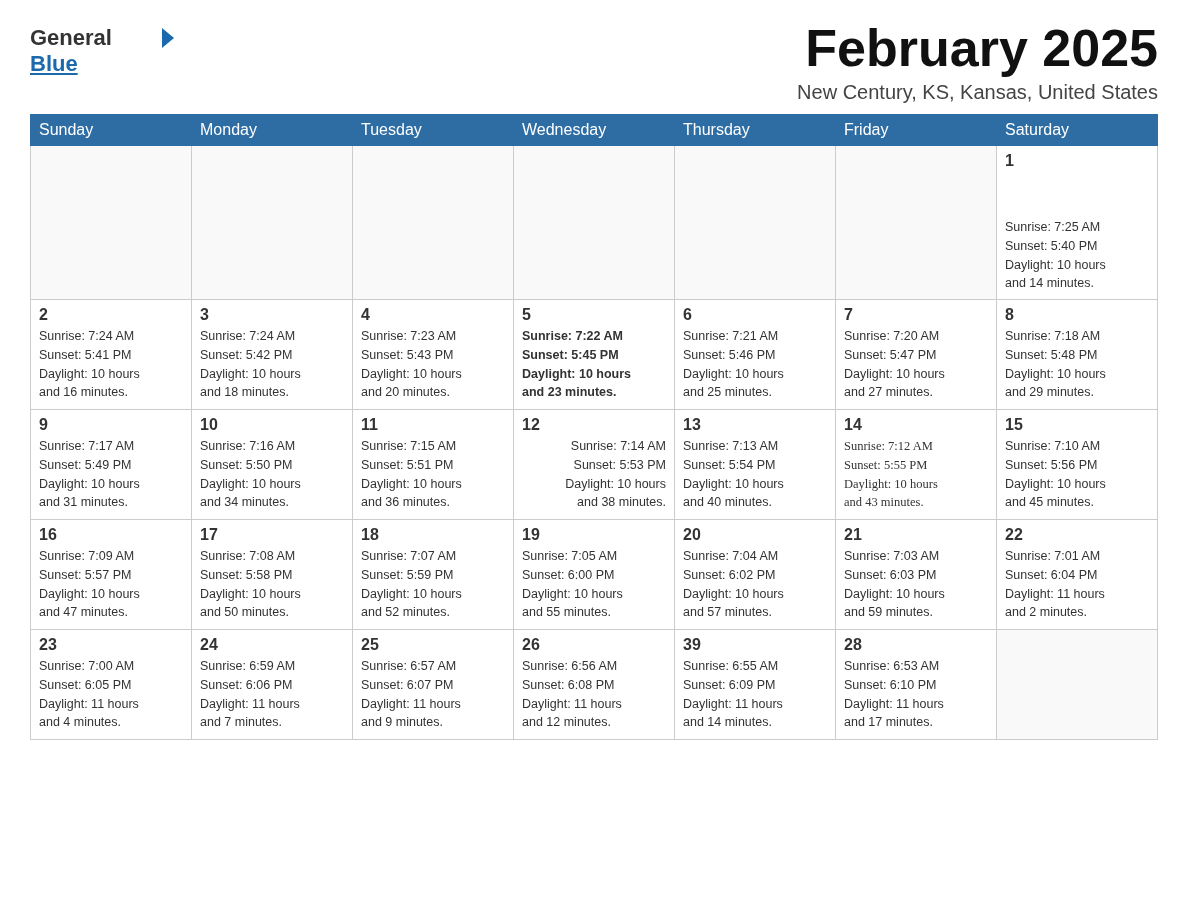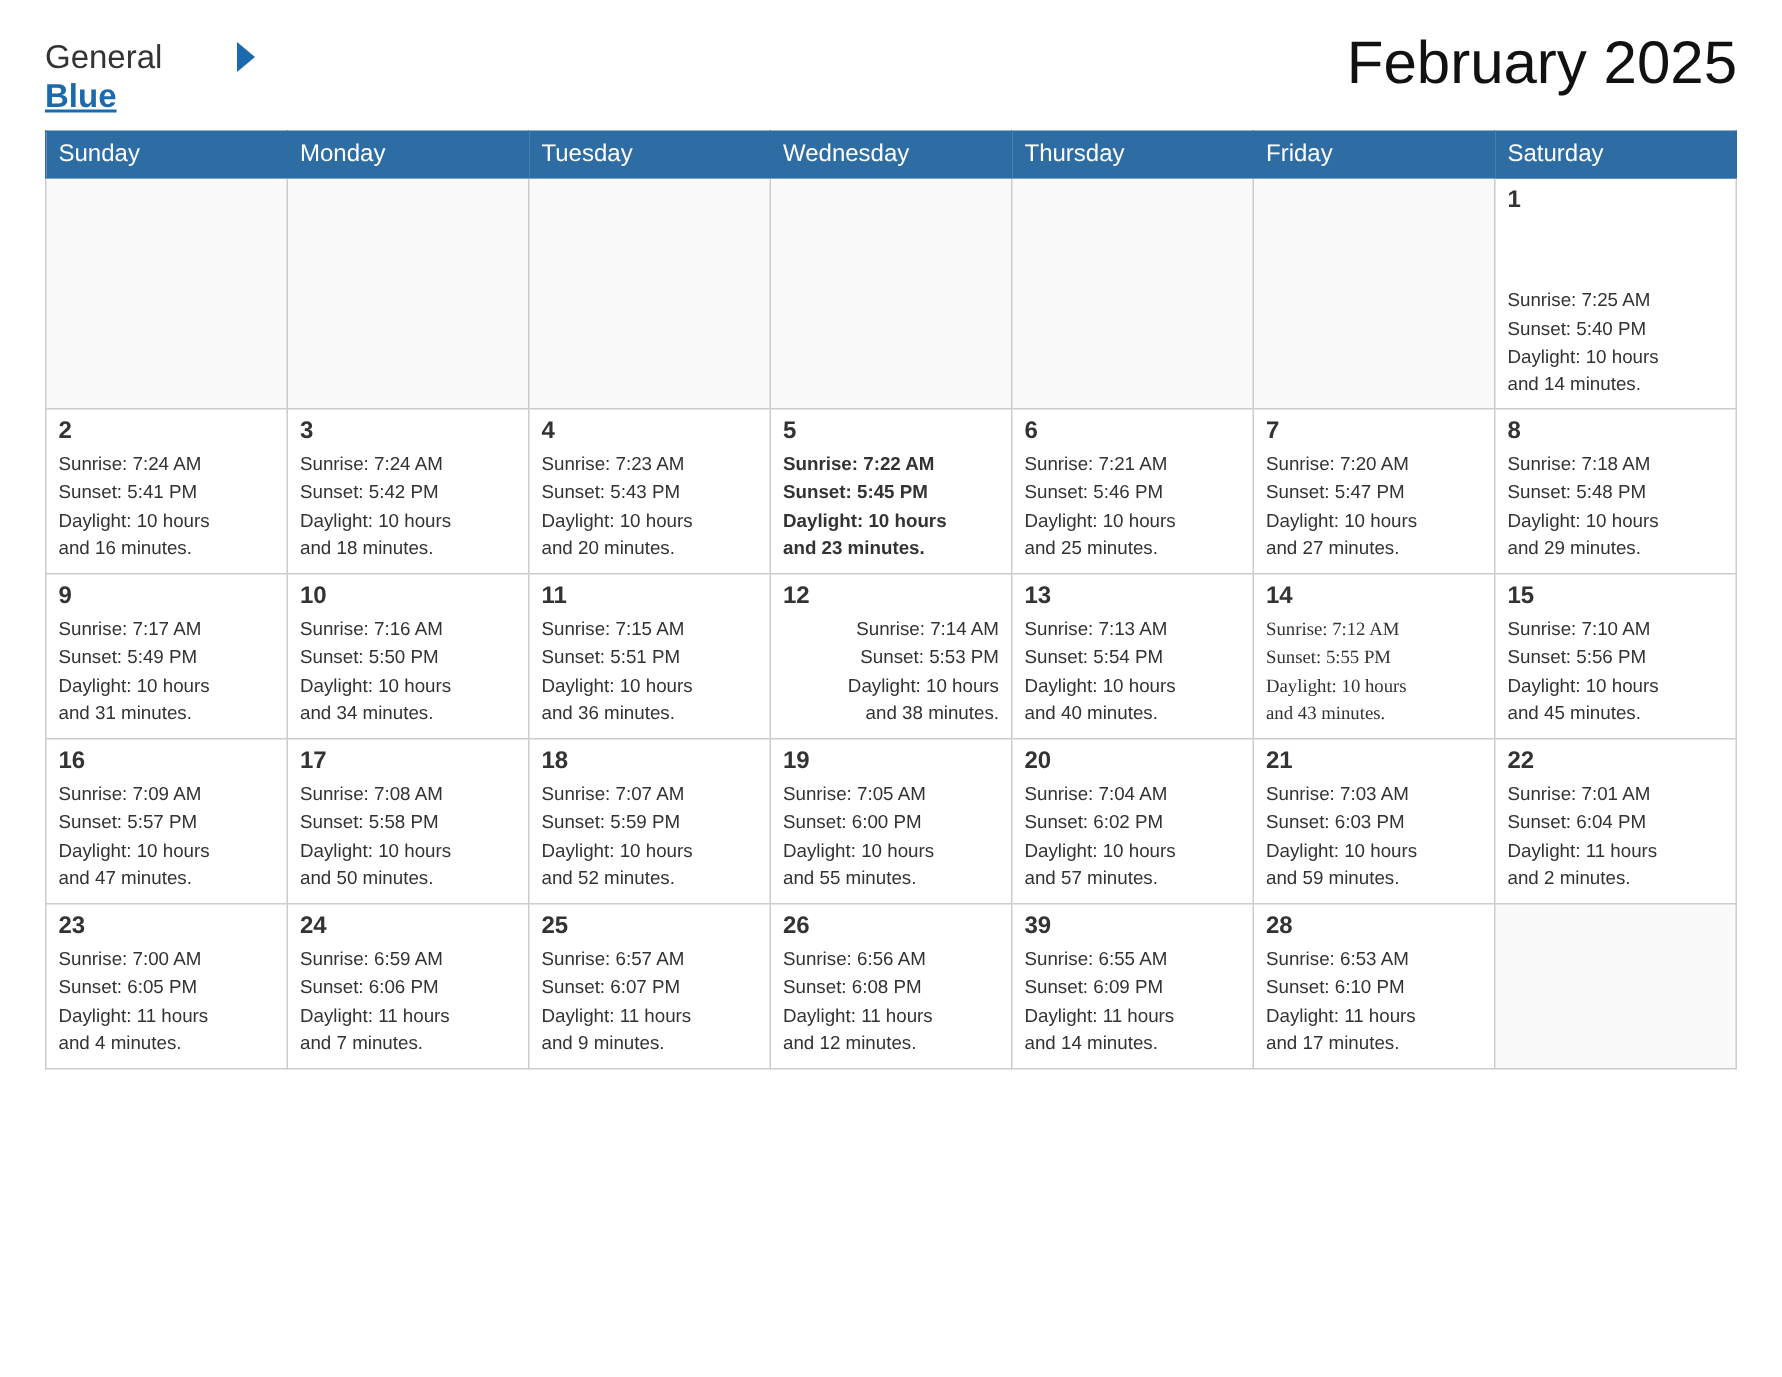--- a/index.html
+++ b/index.html
@@ -19,39 +19,39 @@
     .logo {
       display: flex;
       flex-direction: column;
       align-items: flex-start;
       padding-top: 5px;
     }
     .logo-text {
       display: flex;
       align-items: center;
       font-size: 22px;
-      font-weight: normal;
+      font-weight: bold;
       color: #333;
       gap: 48px;
     }
     .logo-general { color: #333; }
     .logo-arrow {
       width: 0;
       height: 0;
       border-left: 12px solid #1a6aad;
       border-top: 10px solid transparent;
       border-bottom: 10px solid transparent;
       display: inline-block;
       margin: 0 2px;
     }
     .logo-blue { color: #1a6aad; font-size: 22px; font-weight: bold; text-decoration: underline; }
     .title-section { text-align: right; }
     .month-title {
-      font-size: 40px;
-      font-weight: normal;
+      font-size: 52px;
+      font-weight: bold;
       color: #111;
       line-height: 1.1;
     }
     .location {
       font-size: 20px;
       color: #444;
       margin-top: 4px;
     }
     .calendar {
       width: 100%;
@@ -102,20 +102,21 @@
     <div class="logo-text">
       <span class="logo-general">General</span>
       <span class="logo-arrow"></span>
     </div>
     <div>
       <span class="logo-blue">Blue</span>
     </div>
   </div>
   <div class="title-section">
     <div class="month-title">February 2025</div>
+    <div class="location">New Century, KS, Kansas, United States</div>
   </div>
 </div>
 
 <table class="calendar">
   <thead>
     <tr>
     <th>Sunday</th>
         <th>Monday</th>
         <th>Tuesday</th>
         <th>Wednesday</th>

